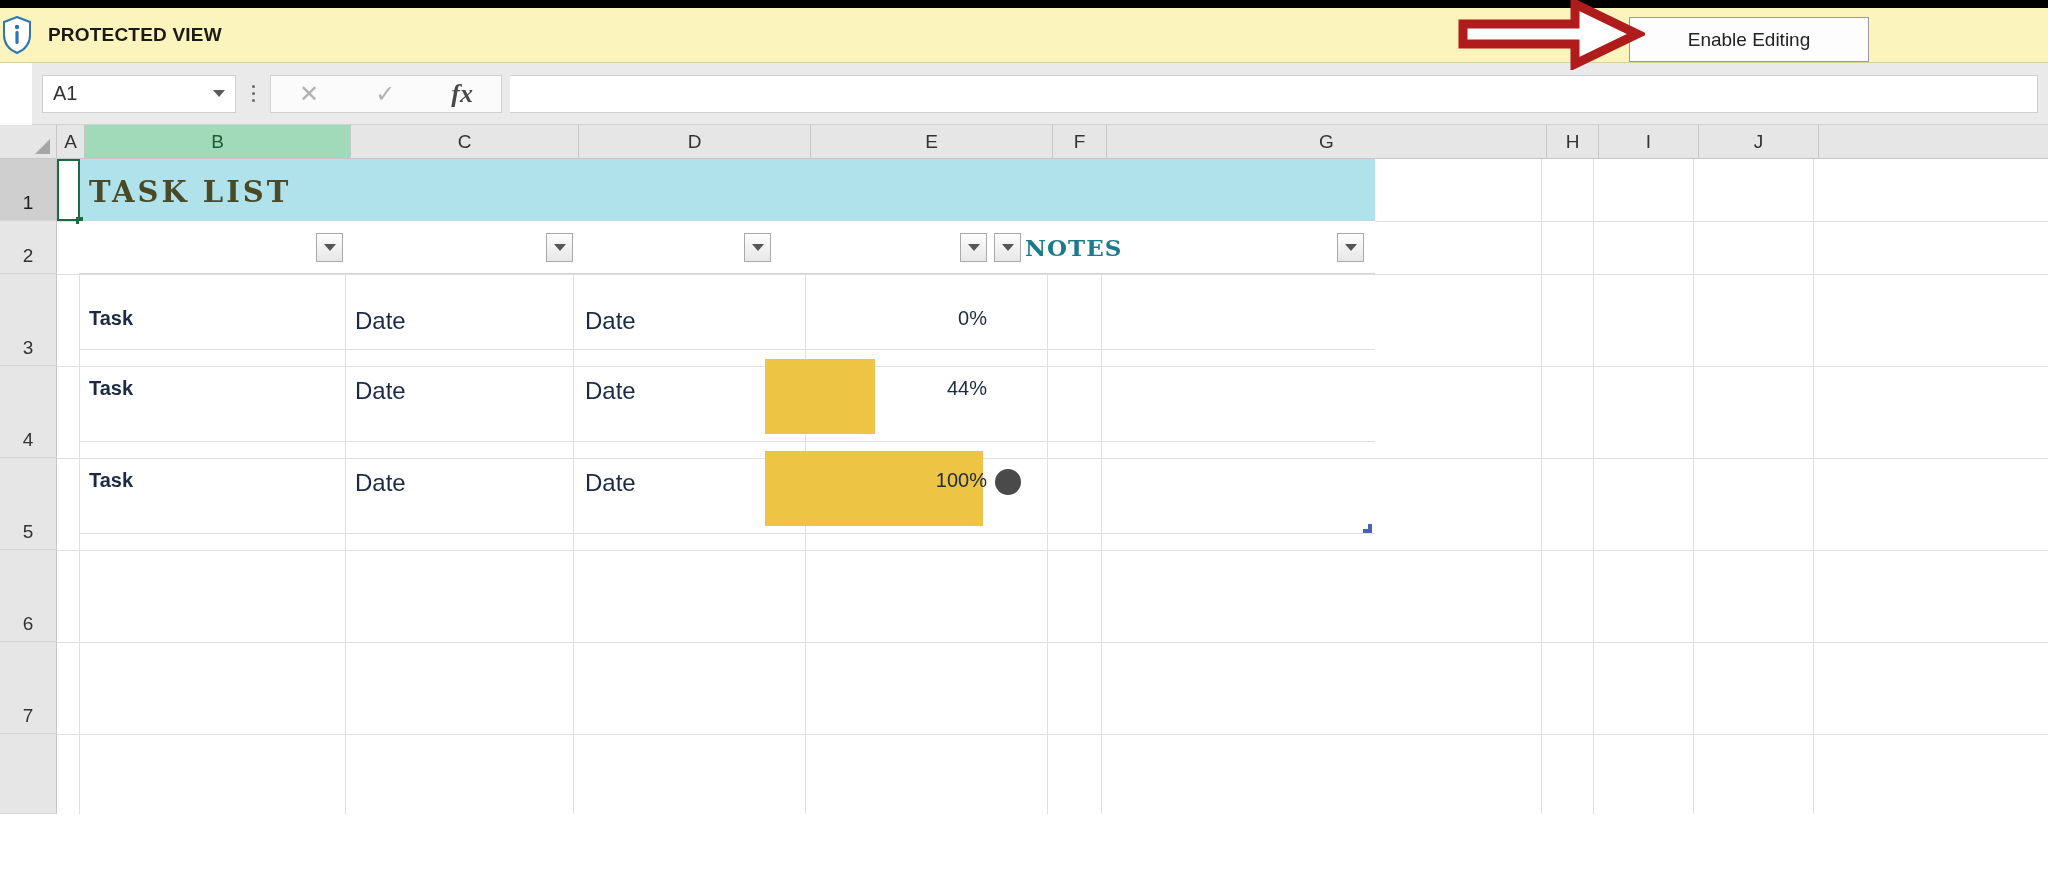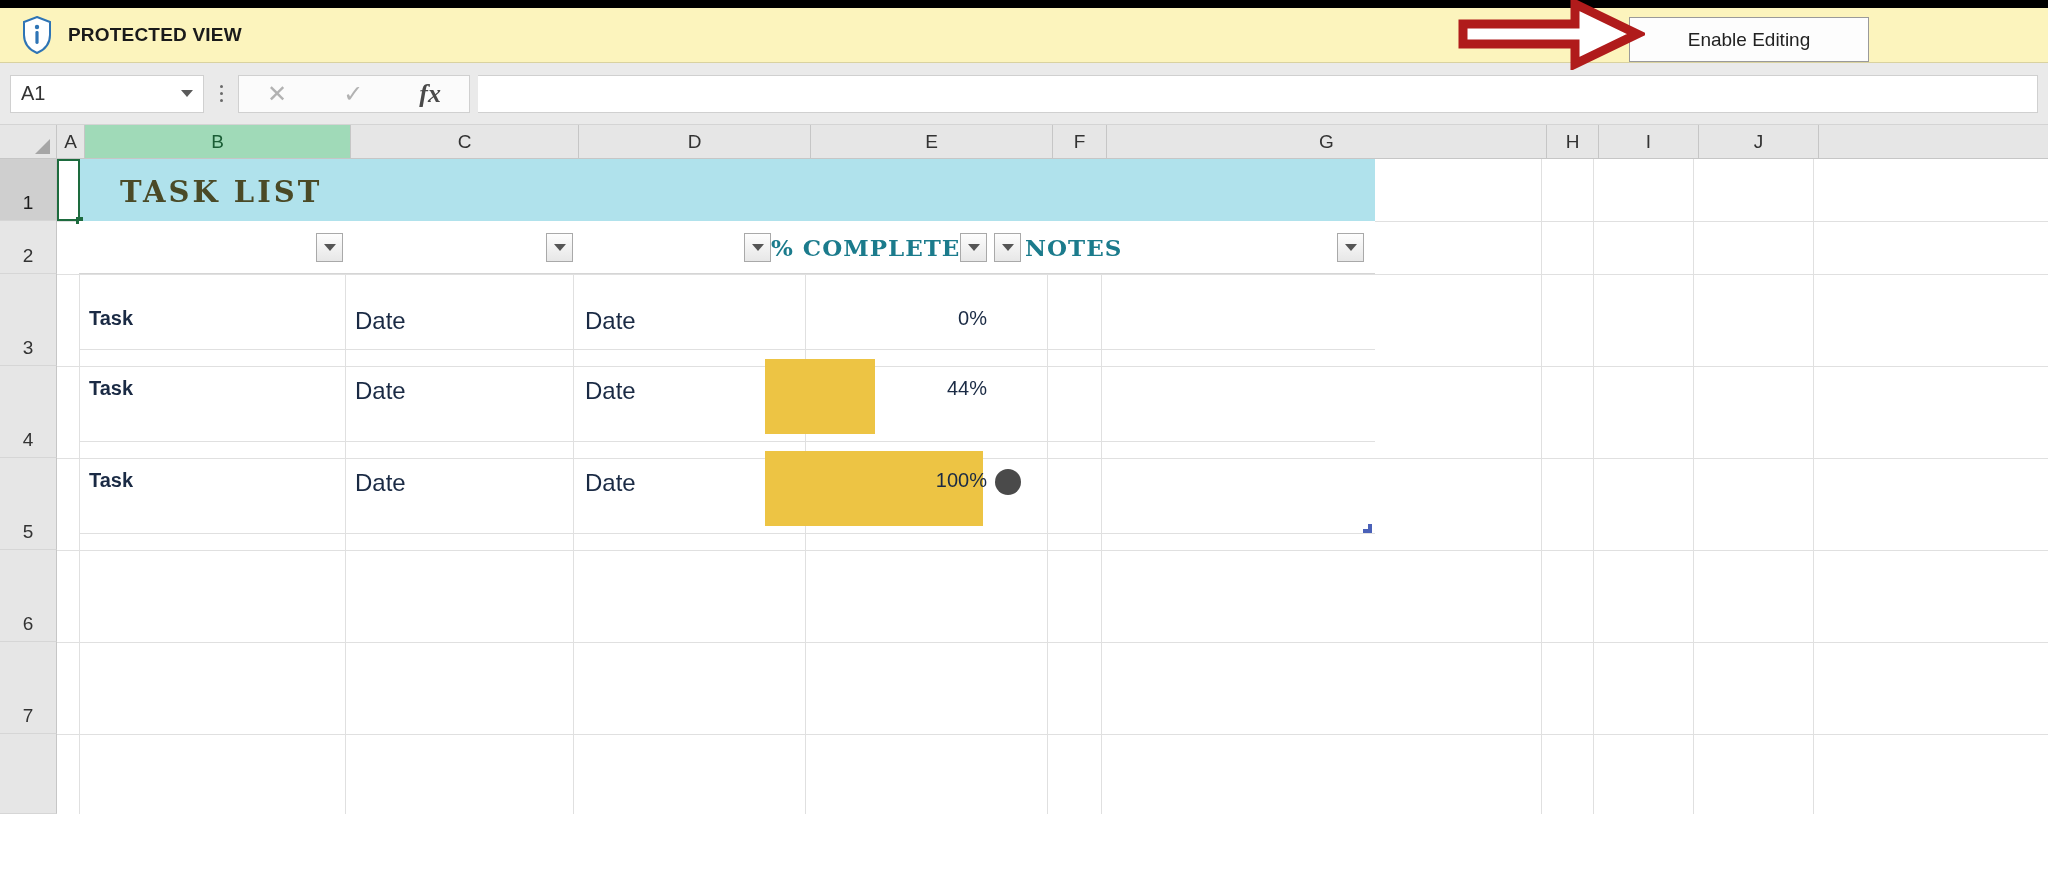--- a/index.html
+++ b/index.html
@@ -14,21 +14,21 @@
   .top-strip { height: 8px; background: #000; width: 100%; }
 
   
   .pv-bar {
     position: relative;
     height: 55px;
     background: #fcf4bd;
     border-bottom: 1px solid #d9d2a0;
     display: flex;
     align-items: center;
-    padding-left: 22px;
+    padding-left: 2px;
   }
   .pv-shield { width: 30px; height: 38px; flex: 0 0 auto; margin-right: 16px; }
   .pv-label {
     font-size: 19px; color: #1a1a1a; font-weight: 600;
     letter-spacing: .2px; white-space: nowrap;
   }
   .pv-msg {
     font-size: 18px; color: #1a1a1a; margin-left: 14px;
     text-decoration: underline; white-space: nowrap; cursor: pointer;
   }
@@ -48,20 +48,21 @@
     pointer-events: none;
   }
 
   
   .fx-row {
     height: 62px;
     background: #eaeaea;
     display: flex; align-items: center;
     padding: 0 10px;
     border-bottom: 1px solid #d4d4d4;
+    margin-left: 32px;
   }
   .namebox {
     width: 194px; height: 38px; background: #fff;
     border: 1px solid #d0d0d0;
     display: flex; align-items: center; padding: 0 10px;
     font-size: 20px; color: #333;
   }
   .namebox .nb-val { flex: 1; }
   .nb-caret {
     width: 0; height: 0;
@@ -137,21 +138,20 @@
   .title-band {
     position: absolute; left: 22px; top: 0;
     width: 1296px; height: 62px;
     background: #b0e2ec;
   }
   .title-text {
     position: absolute; left: 32px; top: 16px;
     font-family: "DejaVu Serif", serif;
     font-size: 29px; font-weight: 700; letter-spacing: 3px;
     color: #4a4a27;
-    margin-left: 31px;
   }
   
   .sel-cell {
     position: absolute; left: 0px; top: 0px;
     width: 23px; height: 62px;
     background: #fff; border: 2px solid #1d6b3e;
   }
   .sel-handle {
     position: absolute; left: 19px; top: 58px;
     width: 7px; height: 7px; background: #1d6b3e;
@@ -298,21 +298,20 @@
       <div class="sel-handle"></div>
 
       <div class="hdr-band"></div>
 
       <div class="filter-btn" style="left:259px; top:74px"></div>
 
       <div class="filter-btn" style="left:489px; top:74px"></div>
 
       <div class="filter-btn" style="left:687px; top:74px"></div>
 
-      <div class="hdr-cell" style="left:714px">% COMPLETE</div>
       <div class="filter-btn" style="left:903px; top:74px"></div>
       <div class="filter-btn" style="left:937px; top:74px"></div>
 
       <div class="hdr-cell" style="left:968px">NOTES</div>
       <div class="filter-btn" style="left:1280px; top:74px"></div>
 
       <div class="hdr-underline" style="top:114px"></div>
 
       <div class="cell-task" style="left:32px;  top:148px">Task</div>
       <div class="cell-date" style="left:298px; top:148px">Date</div>

